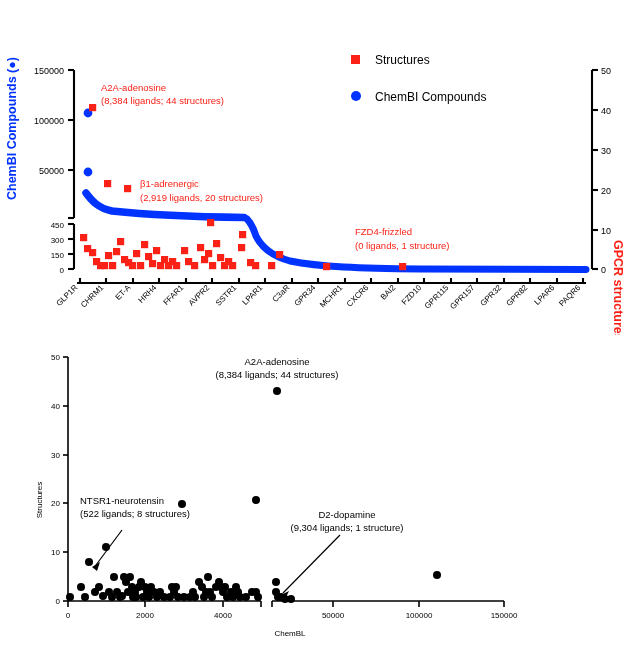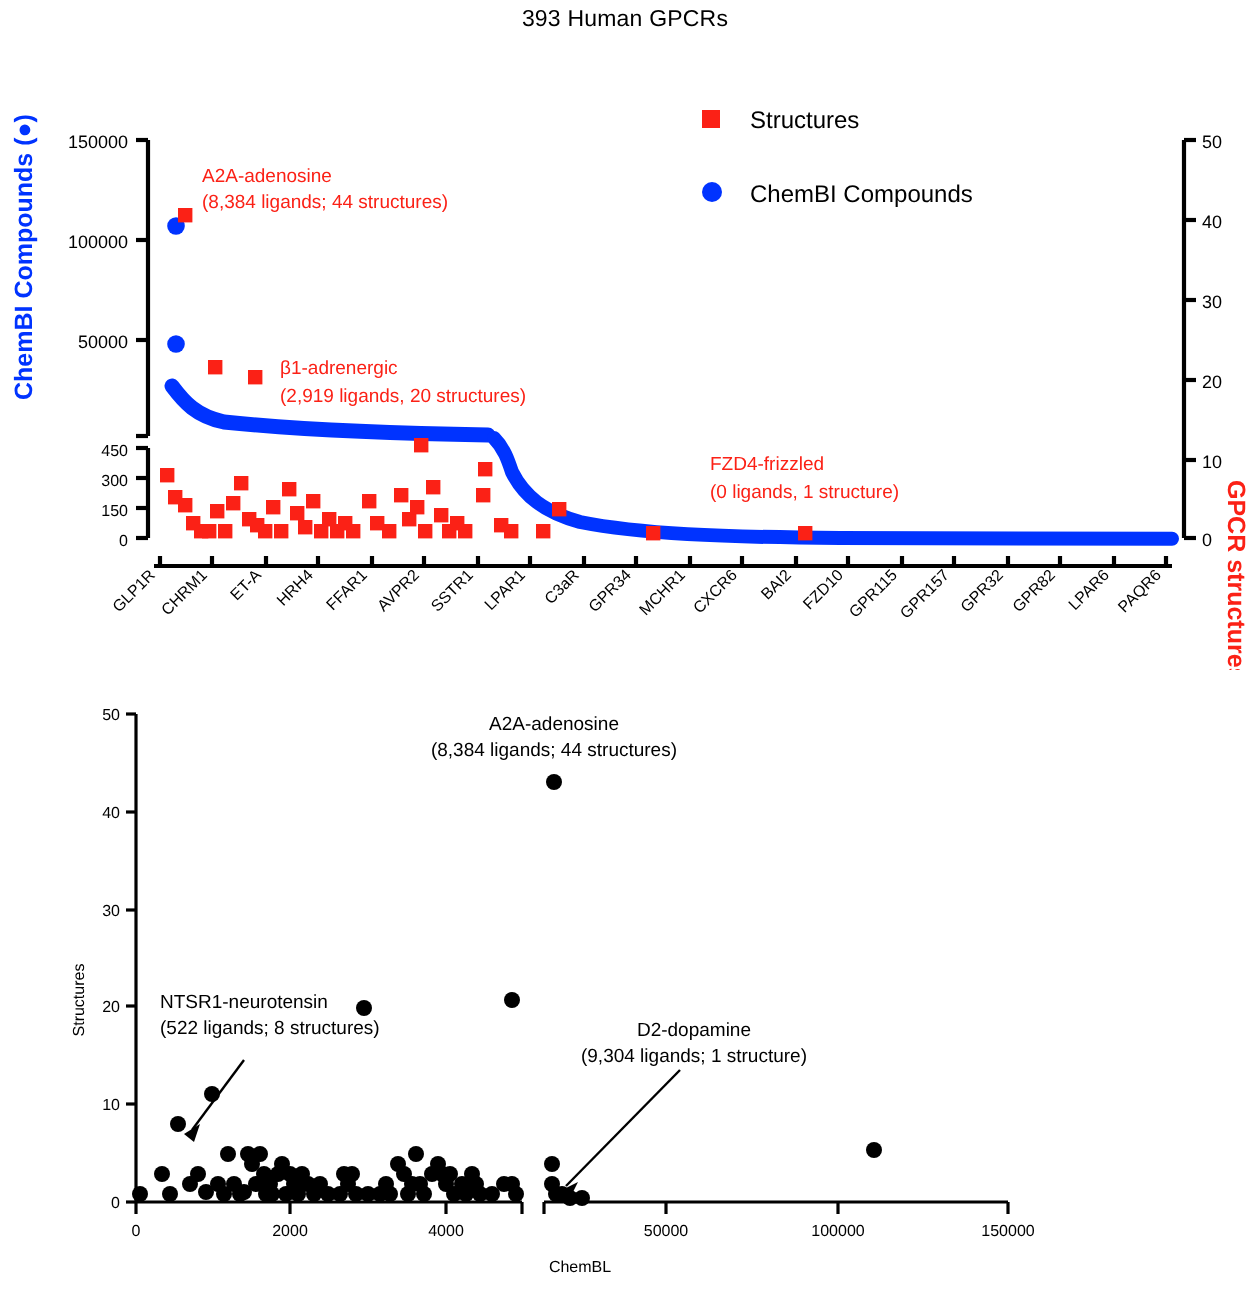--- a/index.html
+++ b/index.html
@@ -92,21 +92,20 @@
   .axline-thin { stroke: #000; stroke-width: 1.6; fill: none; }
   .dot-blue { fill: #0033ff; }
   .sq-red { fill: #fb2116; }
   .dot-black { fill: #000; }
 </style>
 </head>
 <body>
 
 <div id="figure-root">
 
-  <div class="fig-title">393 Human GPCRs</div>
 
   <div class="panel" id="panel-top">
     <svg width="625" height="335" viewBox="0 0 625 335">
 
       <g>
         <rect x="351" y="55" width="9" height="9" class="sq-red"></rect>
         <text x="375" y="64" class="legend-txt">Structures</text>
         <circle cx="356" cy="96" r="5" class="dot-blue"></circle>
         <text x="375" y="101" class="legend-txt">ChemBI Compounds</text>
       </g>

